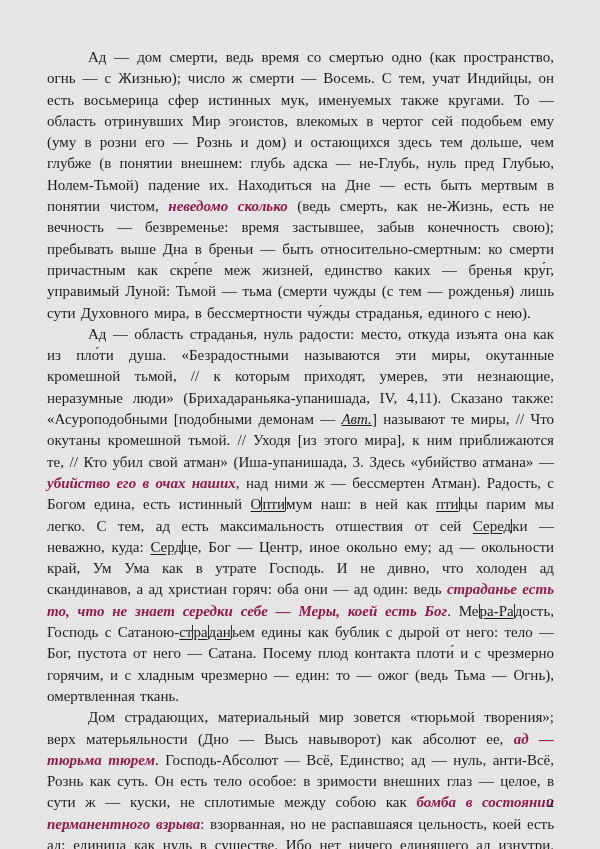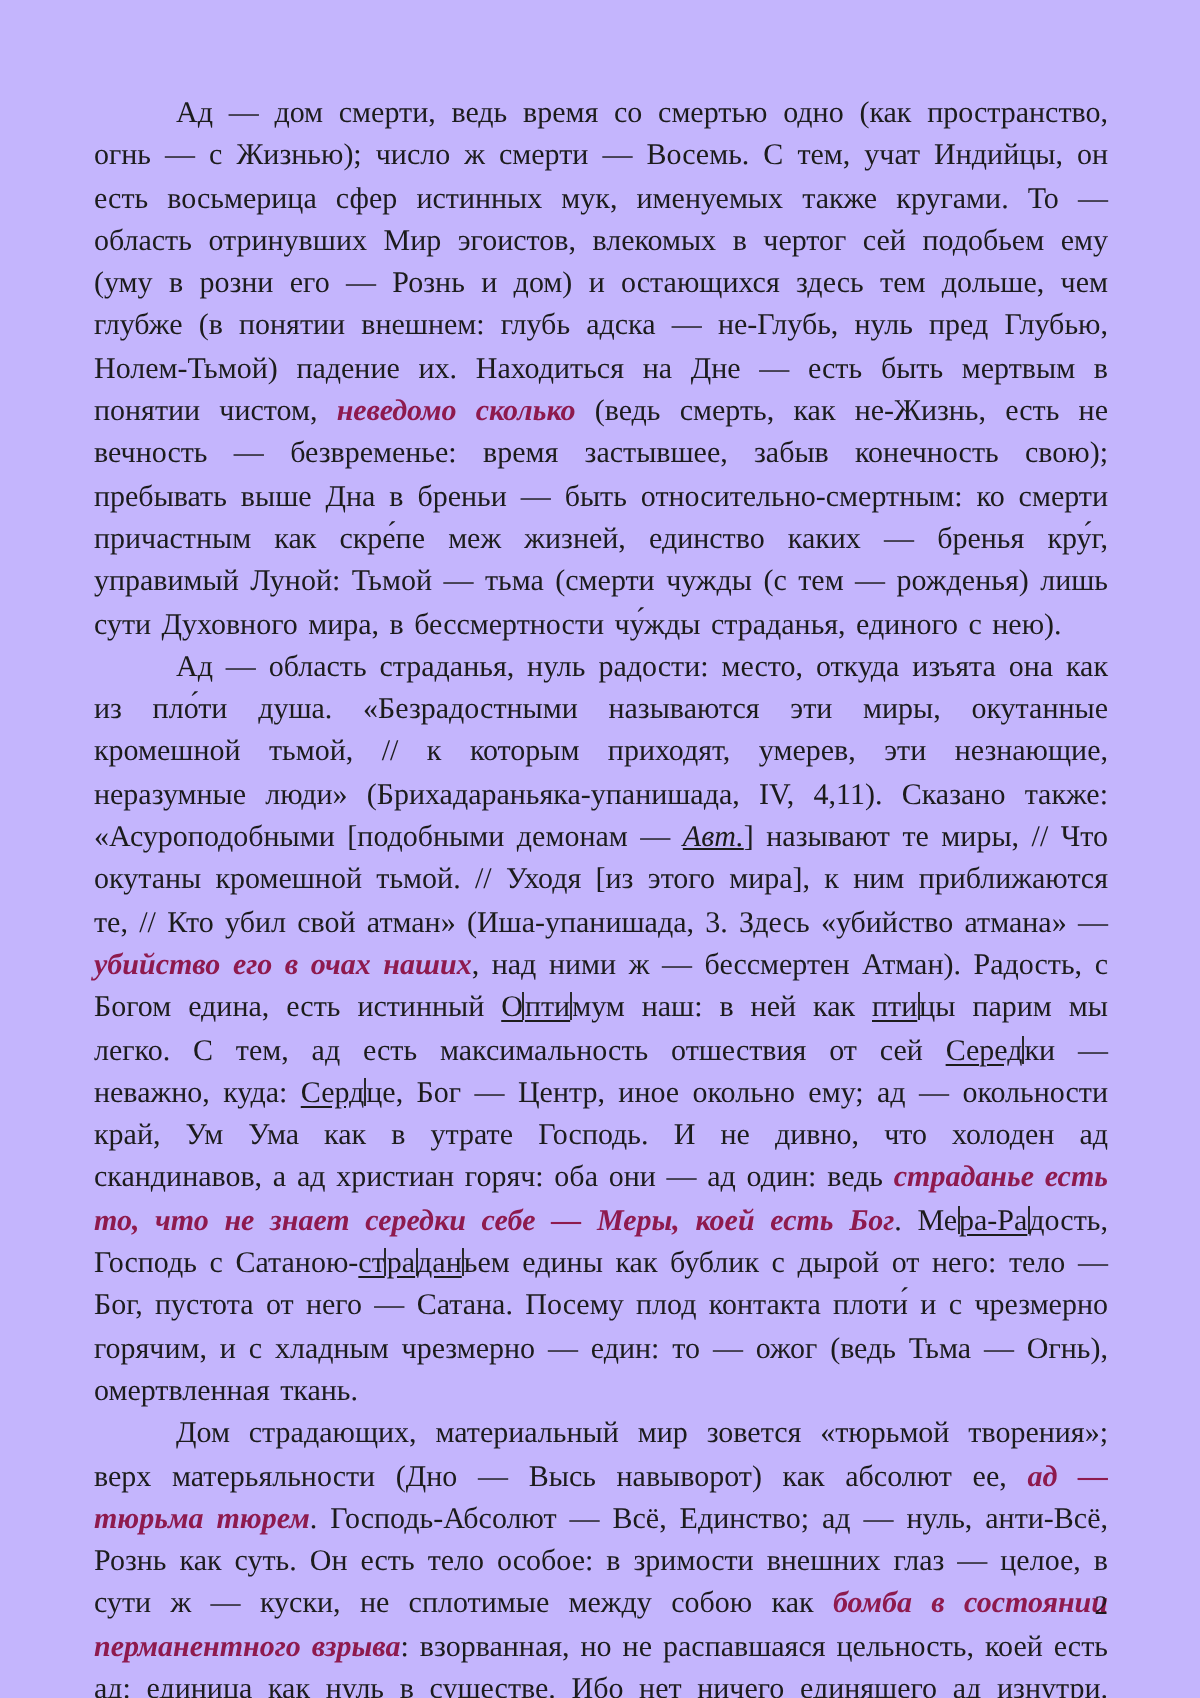--- a/index.html
+++ b/index.html
@@ -4,21 +4,21 @@
 <style>
   html, body {
     margin: 0;
     padding: 0;
     background: #ffffff;
   }
   .page {
     position: relative;
     width: 600px;
     height: 849px;
-    background: #c4b5fd;
+    background: #e5e5e5;
     font-family: "Liberation Serif", "DejaVu Serif", serif;
     color: #1c1c1c;
     overflow: hidden;
   }
   .text-block {
     position: absolute;
     left: 47px;
     width: 507px;
     top: 47px;
   }

